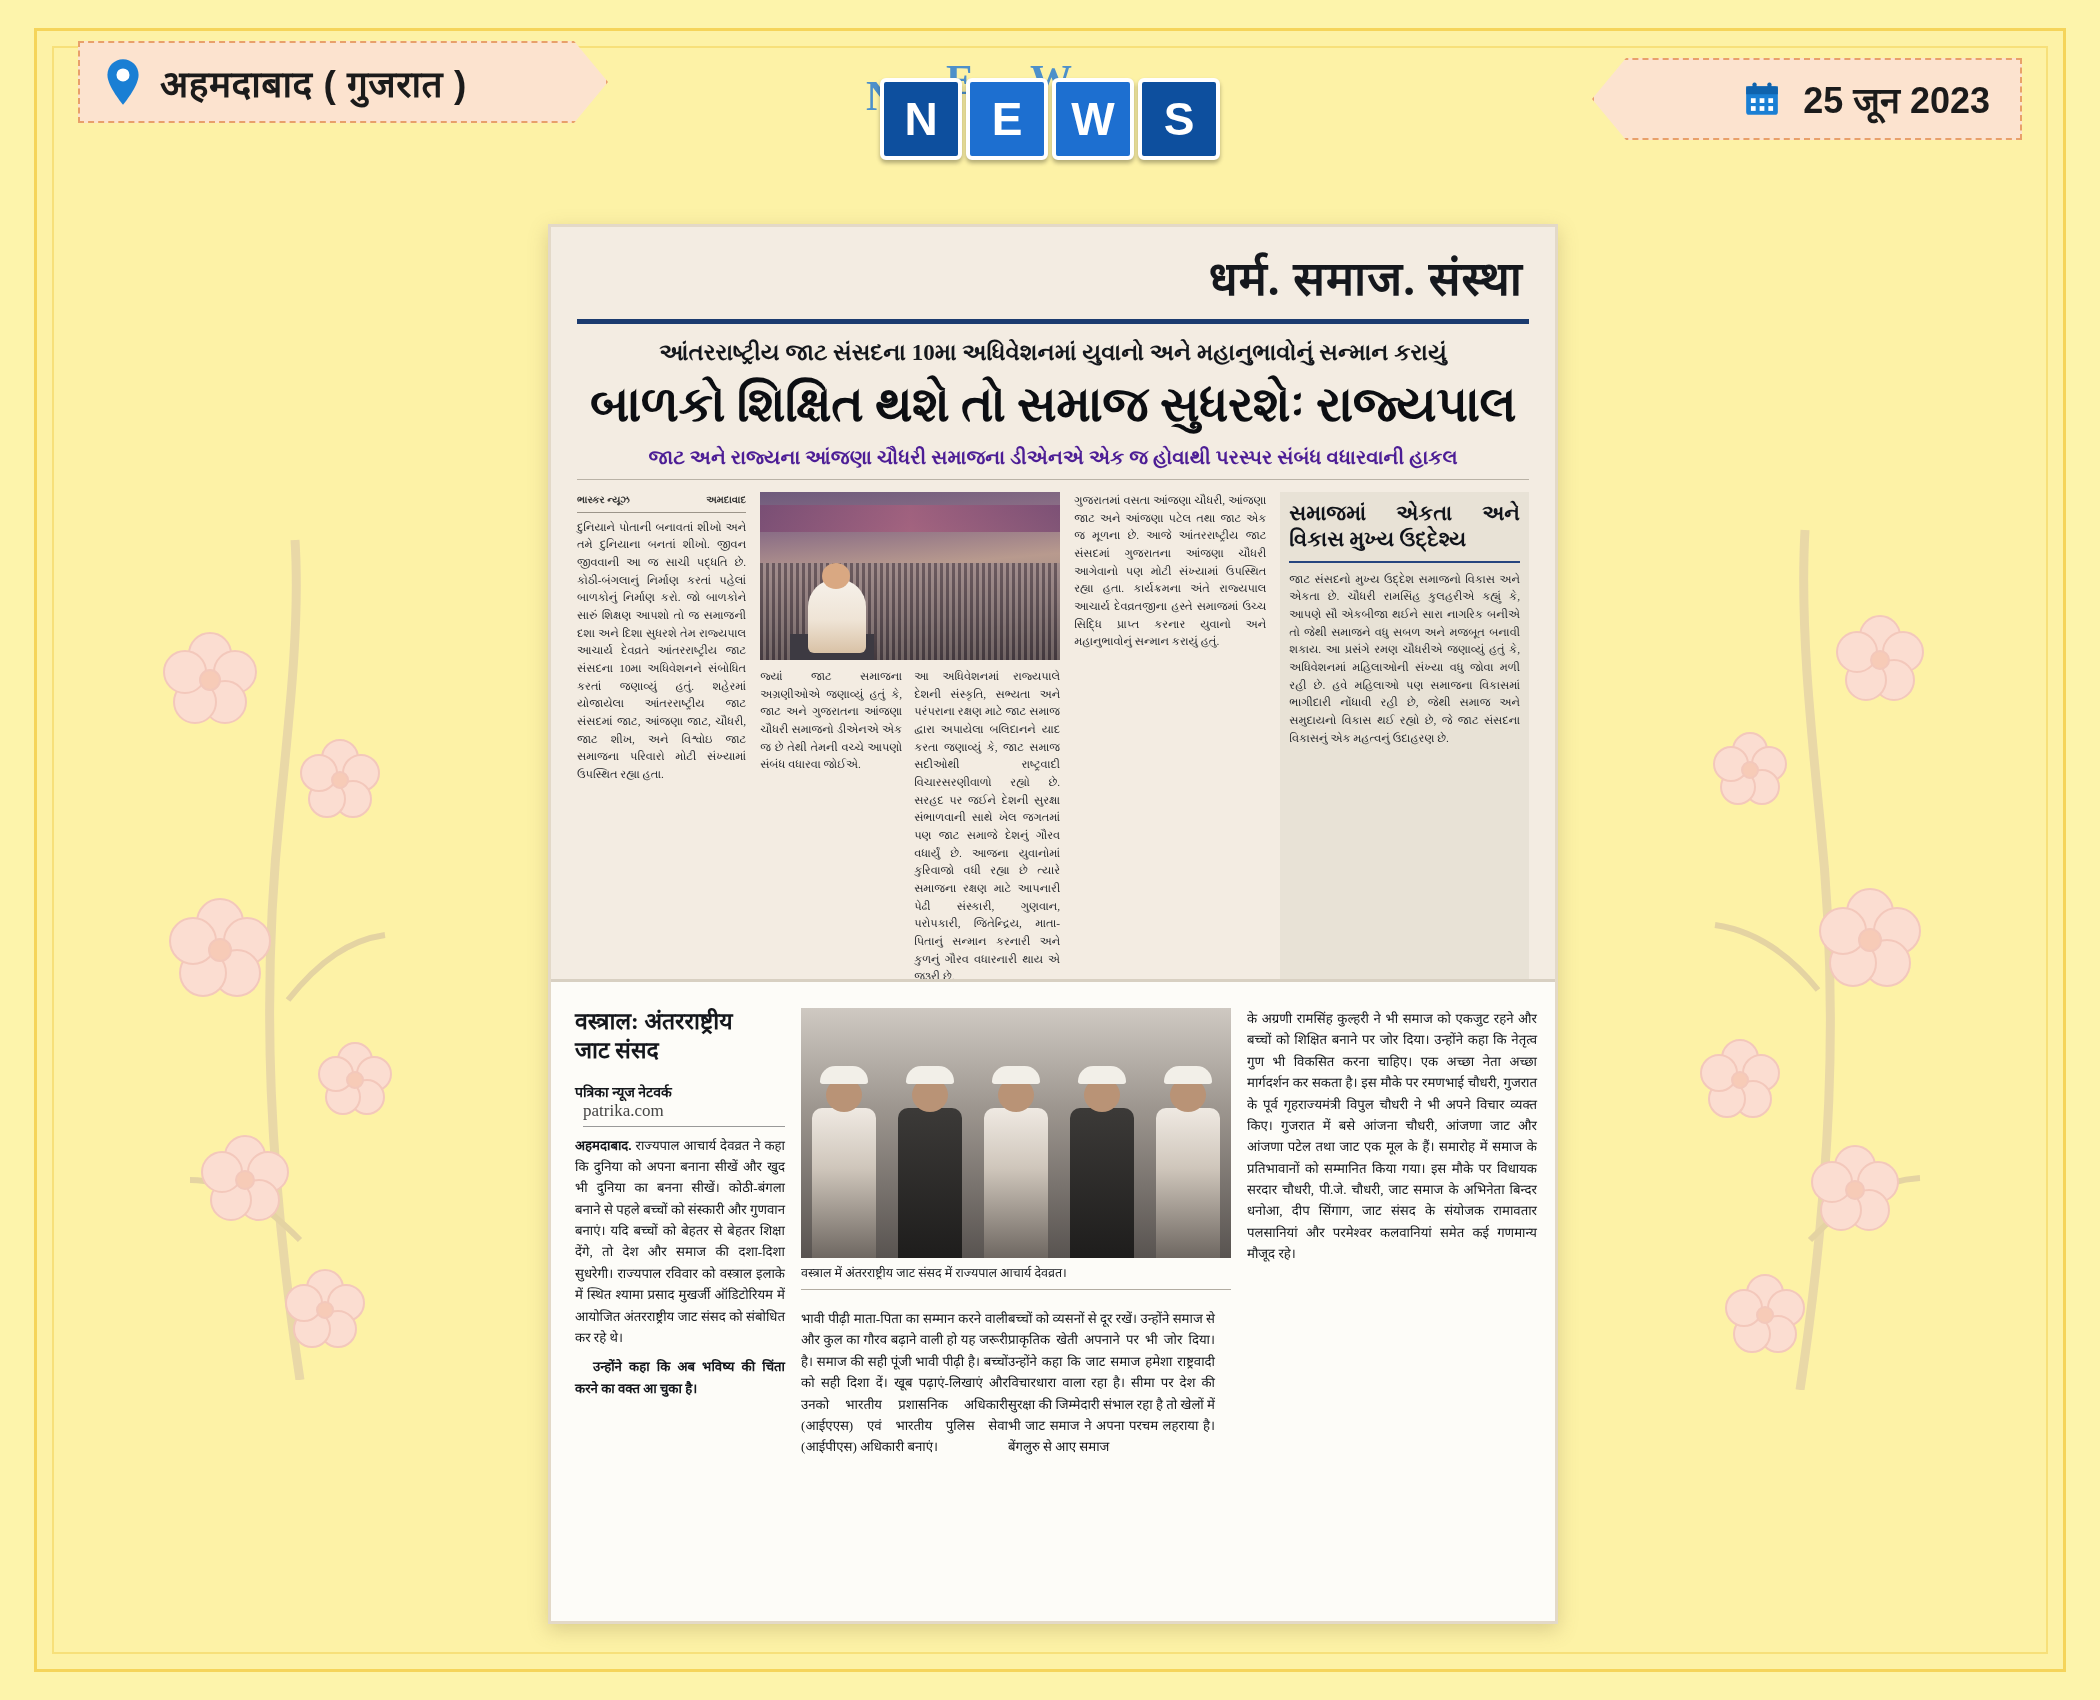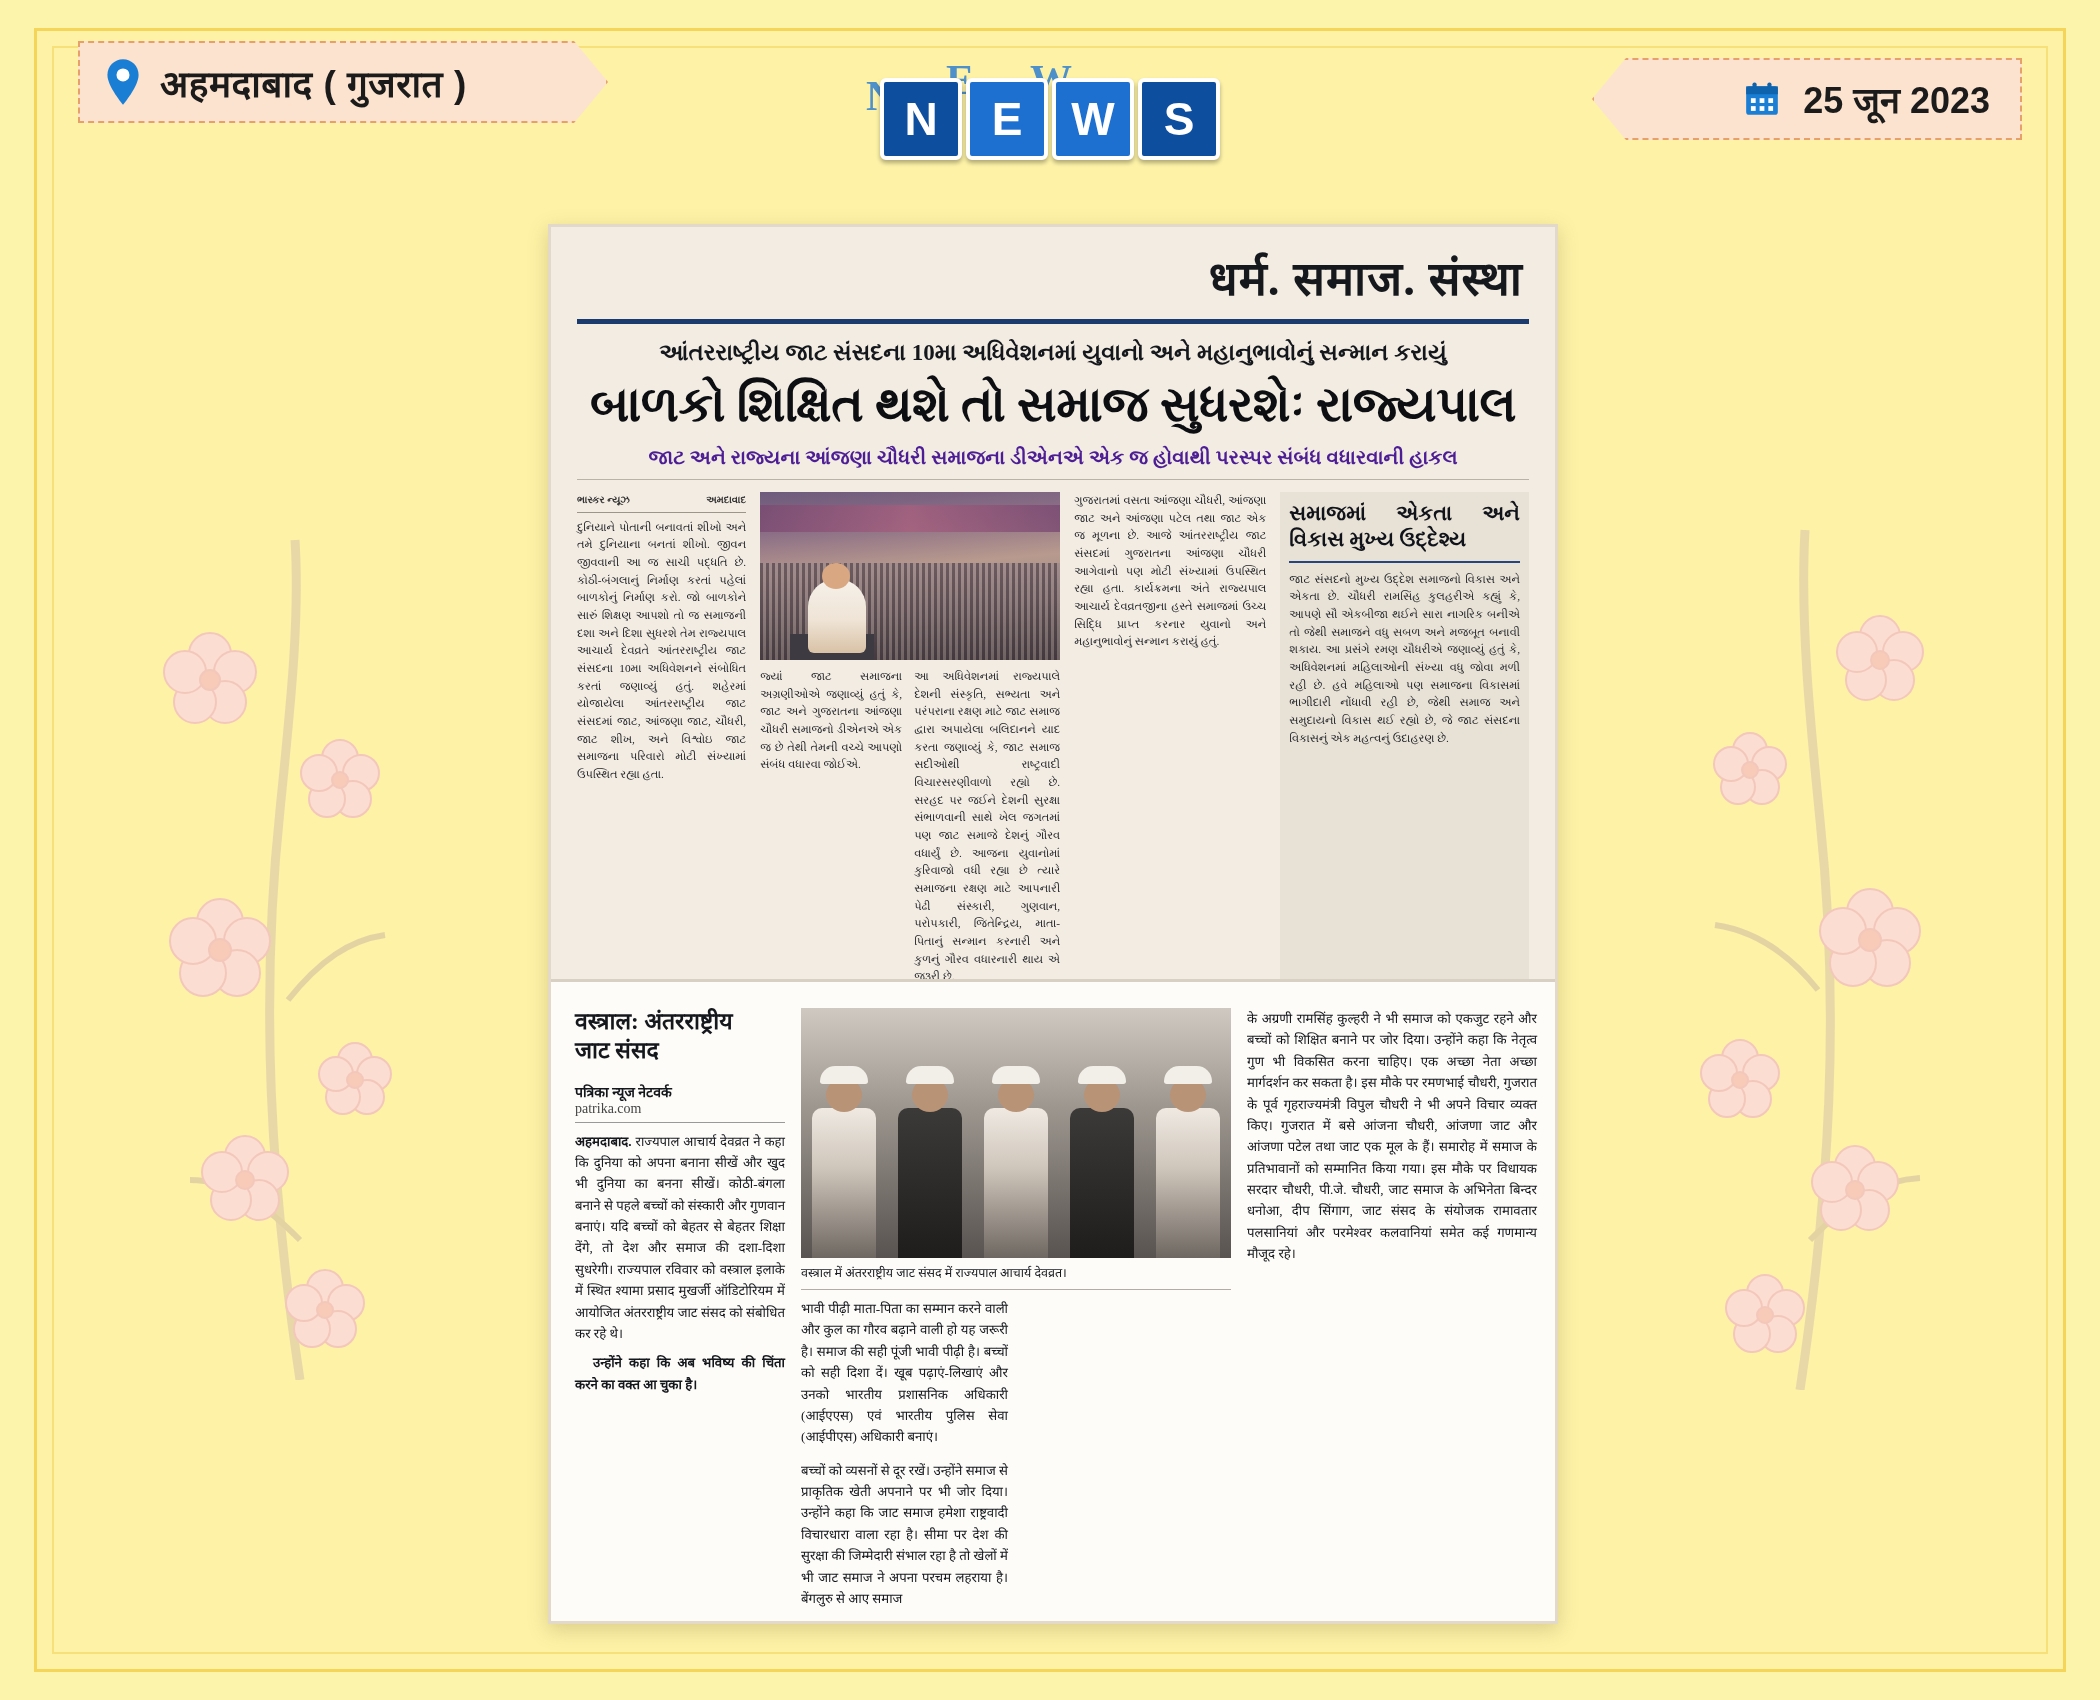--- a/index.html
+++ b/index.html
@@ -312,25 +312,26 @@
     font-weight: bold;
     line-height: 1.25;
     margin-bottom: 14px;
   }
   .src-name {
     font-size: 14px;
     font-weight: bold;
     margin-top: 16px;
   }
   .src-url {
-    font-size: 14px;
+    font-size: 17px;
     color: #444;
     border-bottom: 1px solid #999;
     padding-bottom: 5px;
     margin-bottom: 8px;
+    margin-left: 8px;
   }
   .body-text {
     font-size: 13.2px;
     line-height: 1.62;
     text-align: justify;
   }
   .dateline { font-weight: bold; }
   .photo-group {
     width: 430px; height: 250px;
     background: linear-gradient(180deg,#cfc9c2 0%,#9d968f 40%,#585350 100%);
@@ -362,23 +363,22 @@
   .photo-group .person.dark { background: linear-gradient(180deg,#3c3a38,#1e1d1c); }
   .photo-caption {
     font-size: 12.5px;
     margin-top: 6px;
     padding-bottom: 8px;
     border-bottom: 1px solid #b2aca2;
     font-family: "Liberation Serif", serif;
   }
   .two-sub {
     display: flex;
-    gap: 12px;
-    margin-top: 8px;
-    flex-direction: column;
+    gap: 0;
+    margin-top: 18px;
   }
   .two-sub .s { width: 207px; }
 </style>
 </head>
 <body>
 
 <div class="page-frame"></div>
 <div class="page-inner-border"></div>
 
 <svg class="floral left" viewBox="0 0 260 900">

